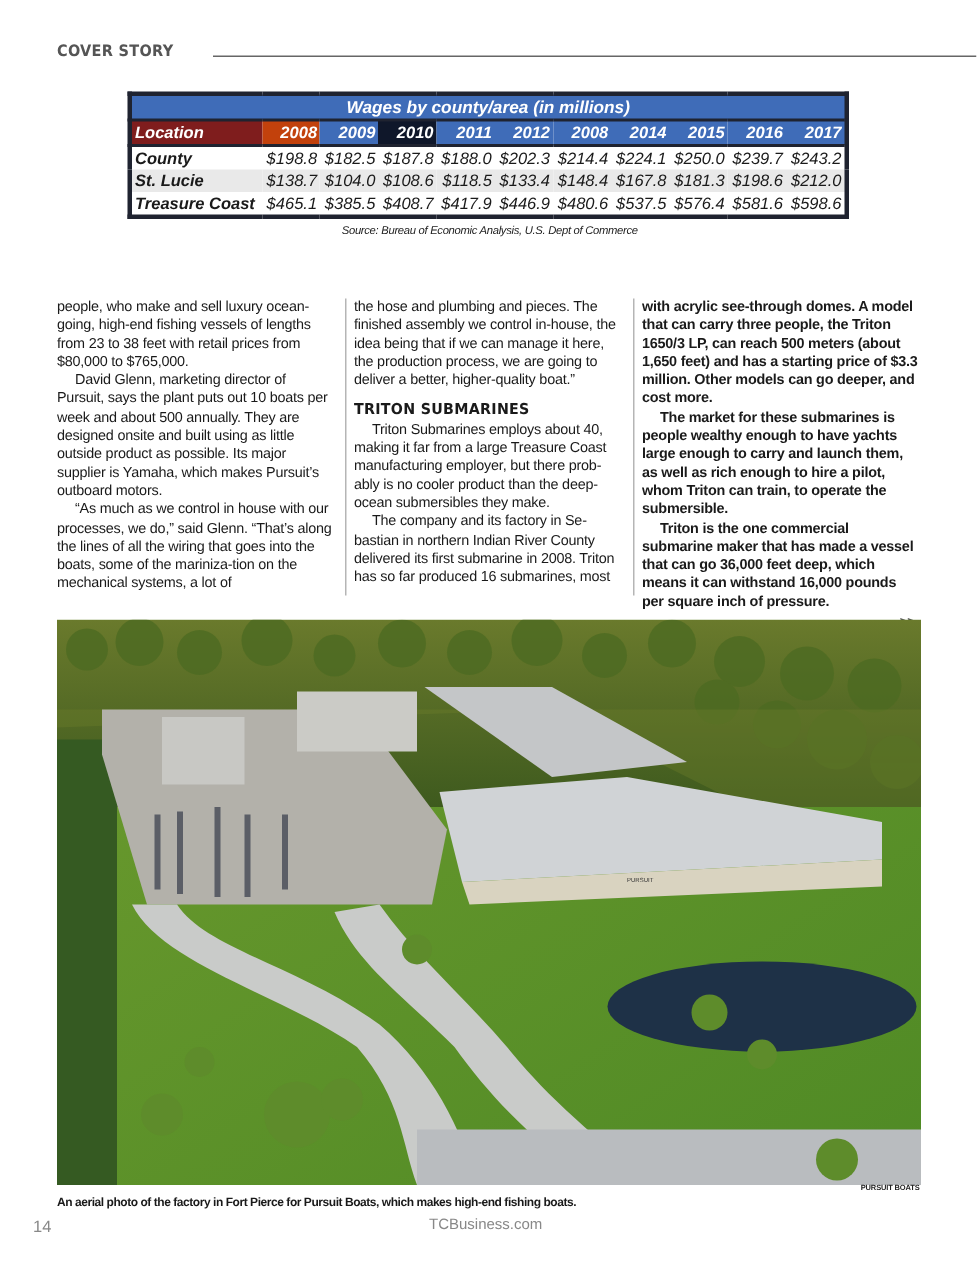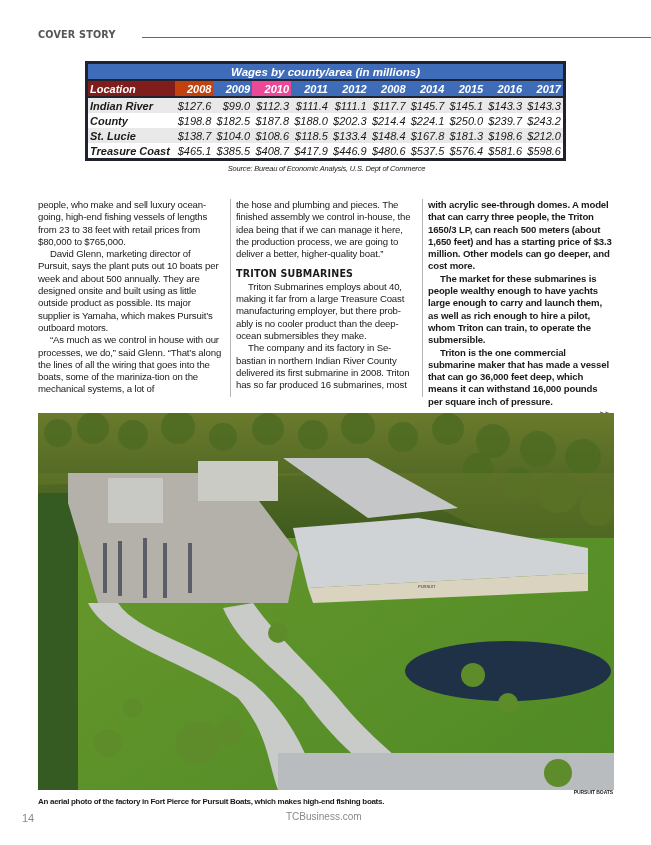--- a/index.html
+++ b/index.html
@@ -48,44 +48,31 @@
 <div class="wage-table-wrap">
   <table class="wages">
     <thead>
       <tr class="title-row">
         <th colspan="11" style="background: rgb(63, 108, 184);">Wages by county/area (in millions)</th>
       </tr>
       <tr class="year-row" id="year-row">
           <th class="loc" style="background: #7f1d1d;">Location</th>
           <th style="background: #c2410c;">2008</th>
           <th style="background: rgb(63, 108, 184);">2009</th>
-          <th style="background: #ec4899;">2010</th>
+          <th style="background: #0f172a;">2010</th>
           <th style="background: rgb(63, 108, 184);">2011</th>
           <th style="background: rgb(63, 108, 184);">2012</th>
           <th style="background: rgb(63, 108, 184);">2008</th>
           <th style="background: rgb(63, 108, 184);">2014</th>
           <th style="background: rgb(63, 108, 184);">2015</th>
           <th style="background: rgb(63, 108, 184);">2016</th>
           <th style="background: rgb(63, 108, 184);">2017</th>
         </tr>
     </thead>
     <tbody id="table-body">
-        <tr class="odd">
-          <td class="loc">Indian River</td>
-          <td>$127.6</td>
-          <td>$99.0</td>
-          <td>$112.3</td>
-          <td>$111.4</td>
-          <td>$111.1</td>
-          <td>$117.7</td>
-          <td>$145.7</td>
-          <td>$145.1</td>
-          <td>$143.3</td>
-          <td>$143.3</td>
-        </tr>
         <tr class="even">
           <td class="loc">County</td>
           <td>$198.8</td>
           <td>$182.5</td>
           <td>$187.8</td>
           <td>$188.0</td>
           <td>$202.3</td>
           <td>$214.4</td>
           <td>$224.1</td>
           <td>$250.0</td>

